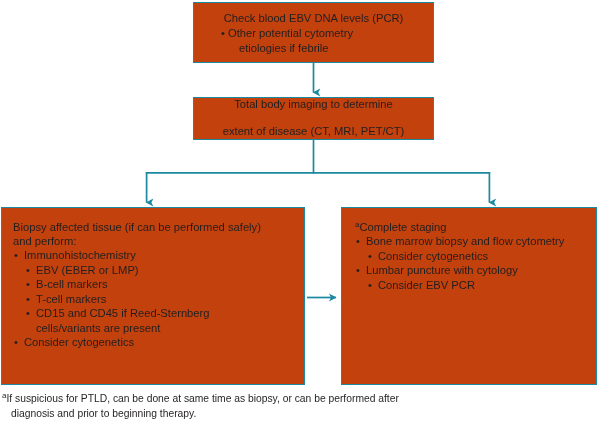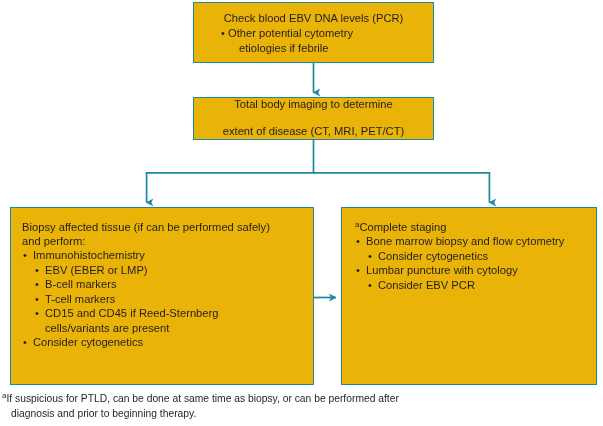--- a/index.html
+++ b/index.html
@@ -32,21 +32,21 @@
     top: 0;
     width: 603px;
     height: 426px;
     pointer-events: none;
   }
 
   
   .node {
     position: absolute;
     box-sizing: border-box;
-    background: #eab308;
+    background: #c2410c;
     border: 1.6px solid #1b89a0;
     line-height: 1.23;
   }
   .node-text {
     font-size: 11.2px;
     color: #231f20;
     white-space: pre-line;
   }
 
   
@@ -82,21 +82,21 @@
     align-items: center;
     justify-content: center;
   }
   #node-imaging .node-text {
     text-align: center;
     width: 100%;
   }
 
   
   #node-biopsy {
-    left: 10px;
+    left: 1px;
     top: 207px;
     width: 304px;
     height: 178px;
     padding: 12px 3px 0 11px;
   }
 
   
   #node-staging {
     left: 341px;
     top: 207px;

